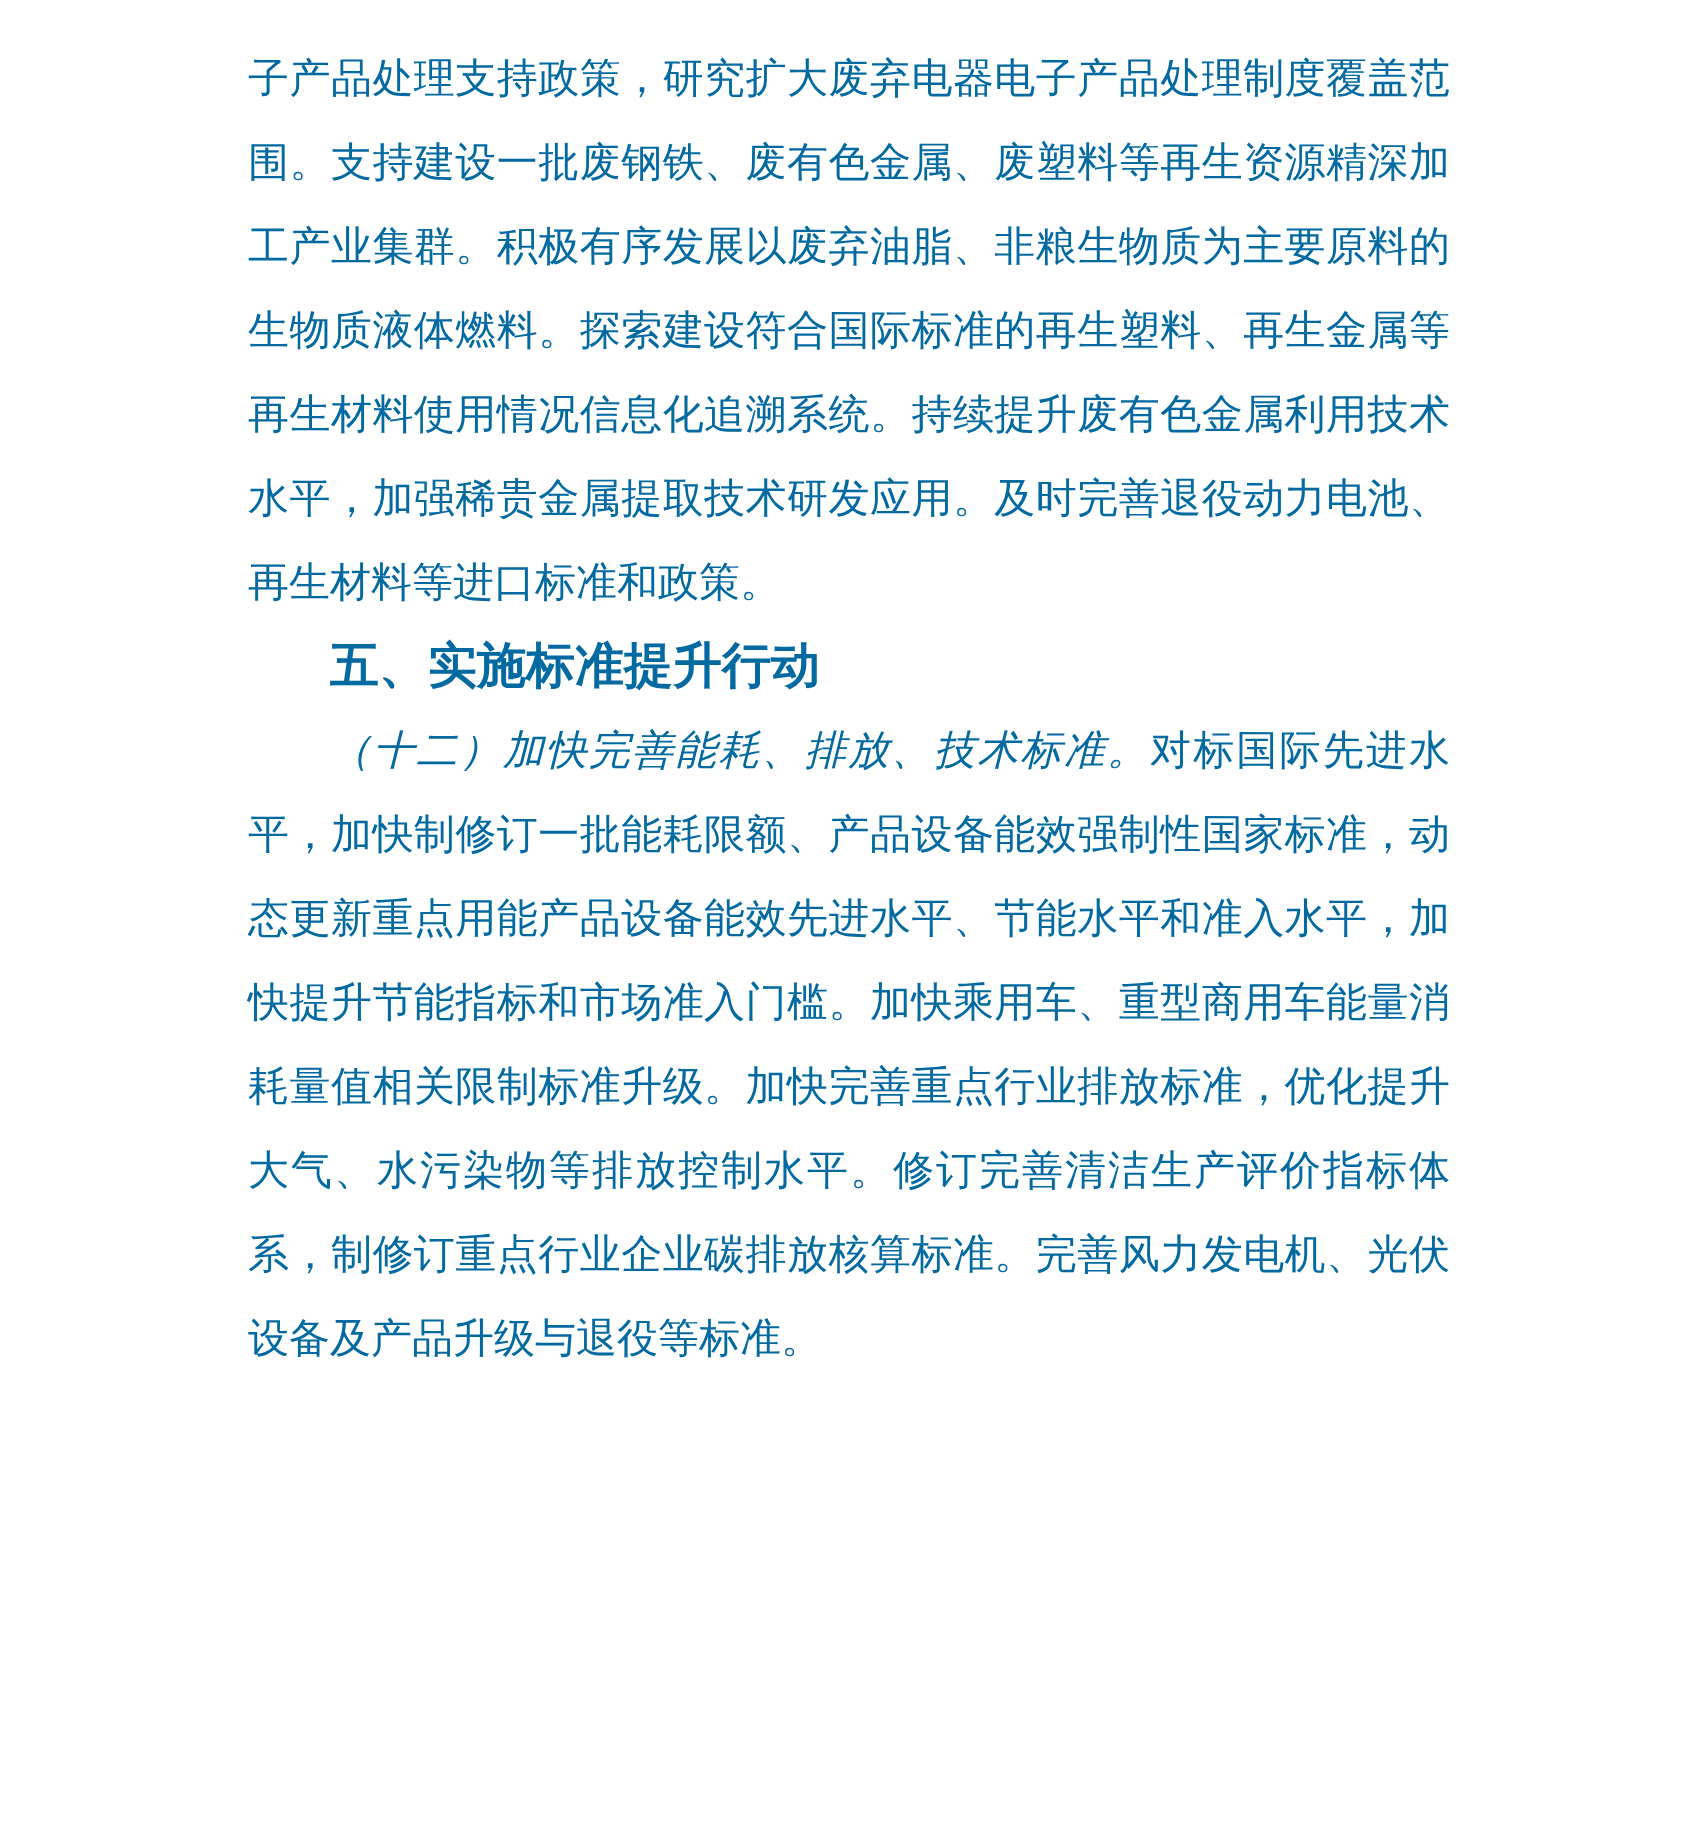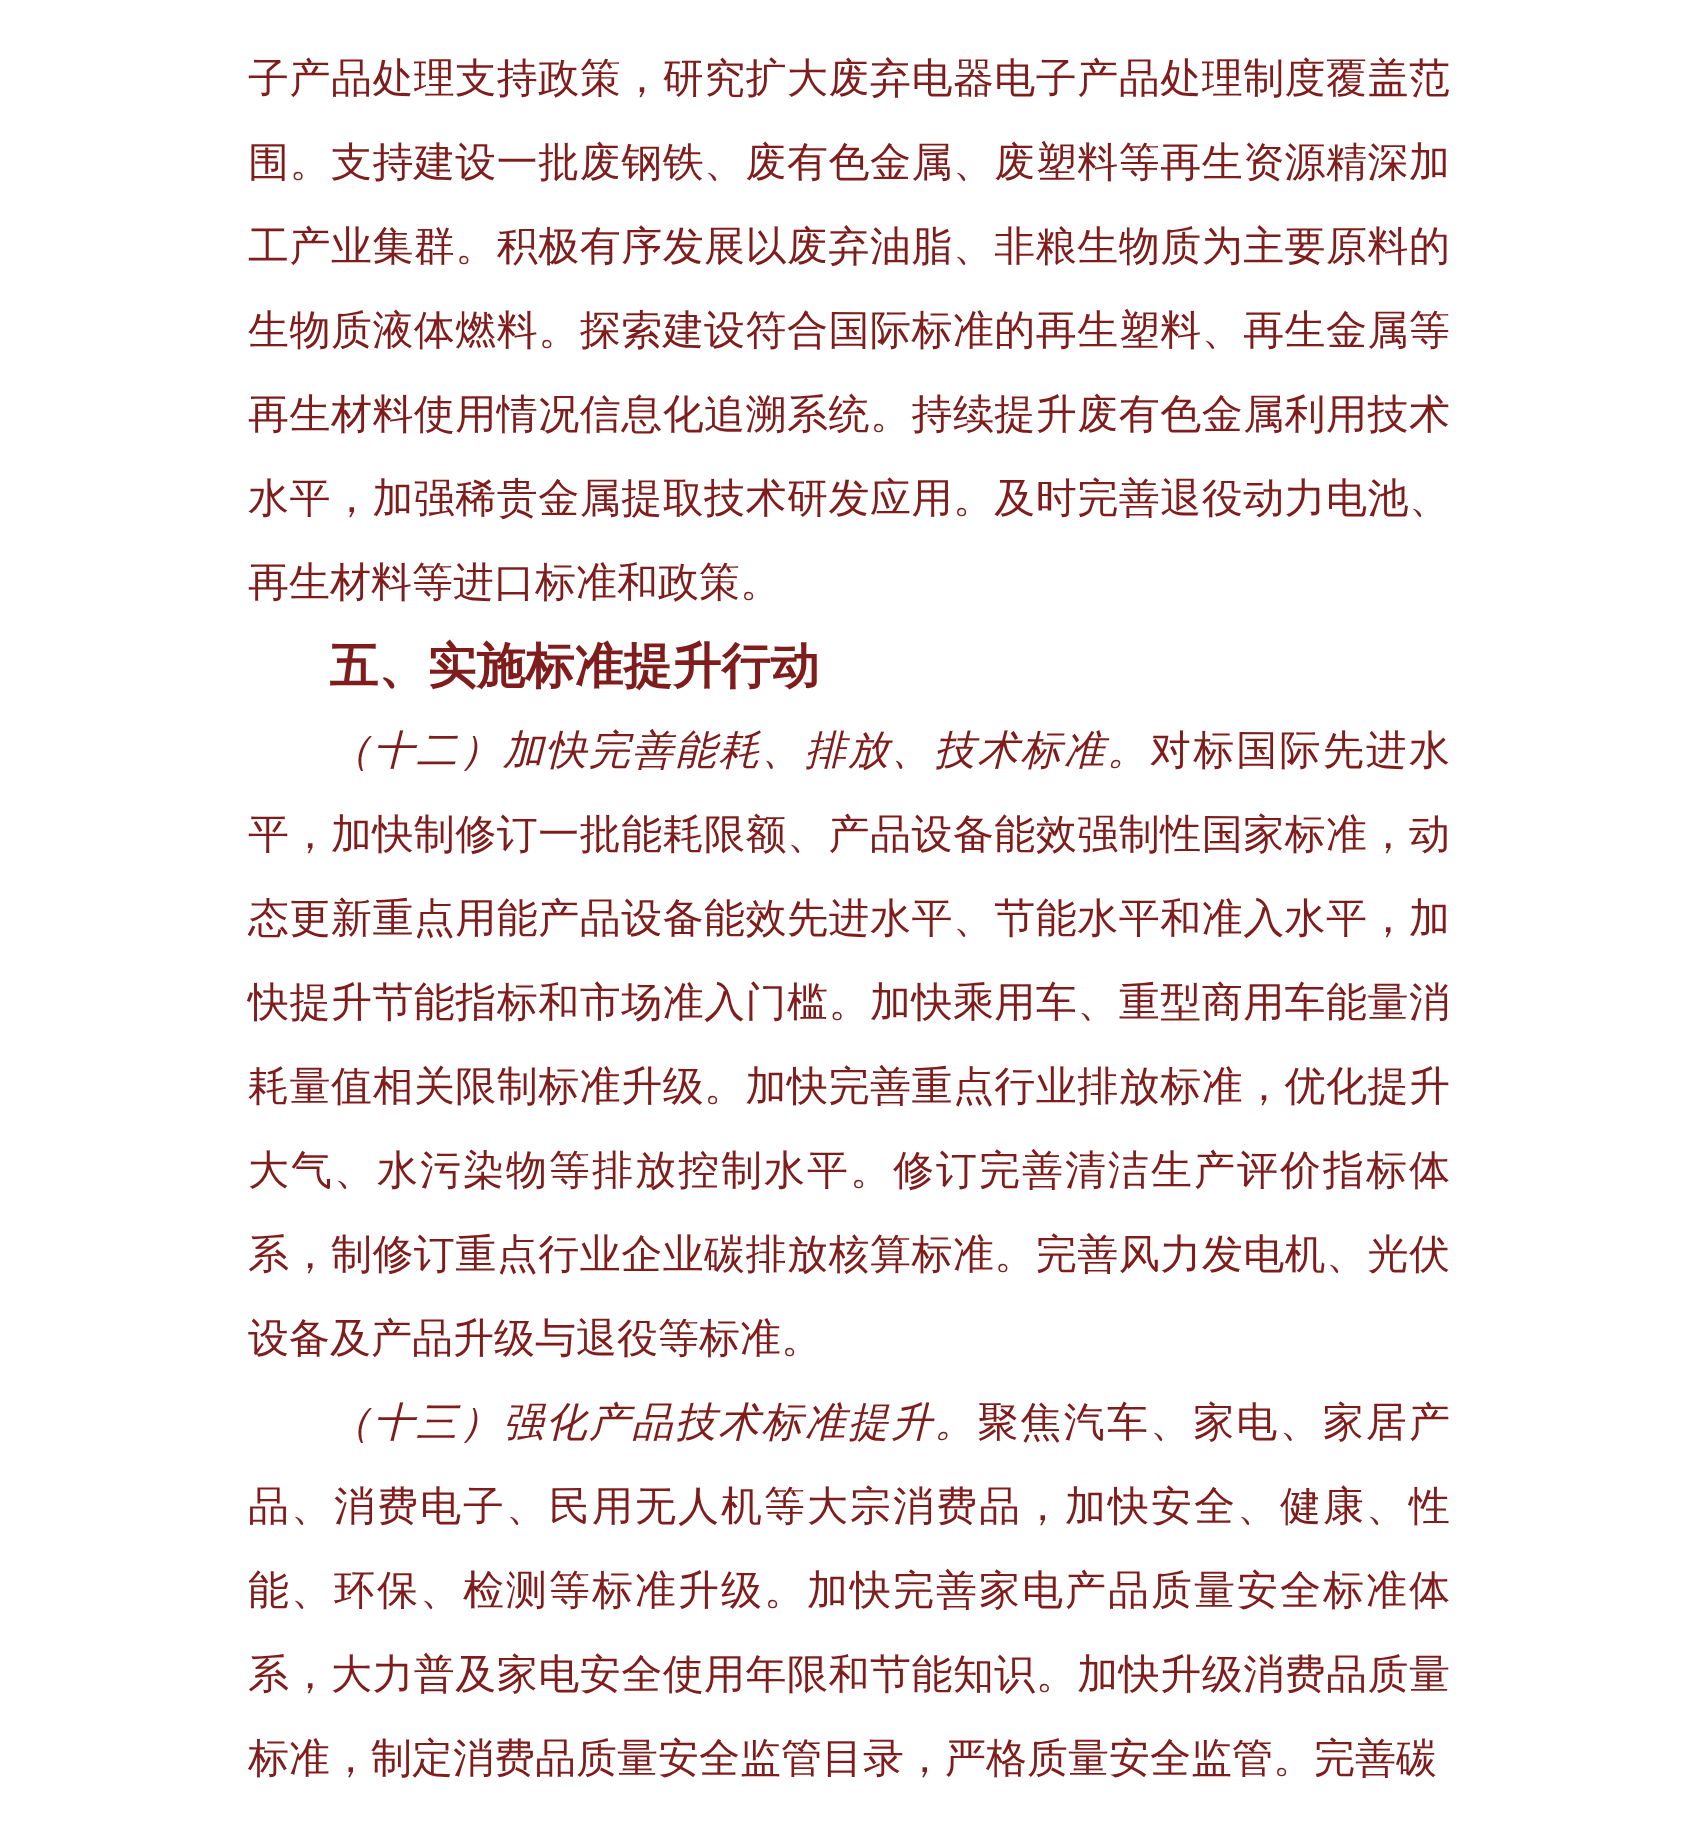--- a/index.html
+++ b/index.html
@@ -18,21 +18,21 @@
     left: 0; top: 0;
     width: 1700px;
     height: 1846px;
     background: #ffffff;
   }
   .content {
     position: absolute;
     left: 248px;
     top: 36px;
     width: 1202px;
-    color: #7f1d1d;
+    color: #0369a1;
     font-family: "Liberation Serif", "DejaVu Serif", serif;
     font-size: 41px;
     line-height: 84px;
     text-align: justify;
     text-justify: inter-ideograph;
     word-break: normal;
     overflow-wrap: break-word;
   }
   .para {
     margin: 0;
@@ -61,16 +61,15 @@
 
 <div class="page">
   <div class="content">
 
     <p class="para">子产品处理支持政策，研究扩大废弃电器电子产品处理制度覆盖范围。支持建设一批废钢铁、废有色金属、废塑料等再生资源精深加工产业集群。积极有序发展以废弃油脂、非粮生物质为主要原料的生物质液体燃料。探索建设符合国际标准的再生塑料、再生金属等再生材料使用情况信息化追溯系统。持续提升废有色金属利用技术水平，加强稀贵金属提取技术研发应用。及时完善退役动力电池、再生材料等进口标准和政策。</p>
 
     <h2 class="section-heading">五、实施标准提升行动</h2>
 
     <p class="para indent-2em"><span class="kai-lead">（十二）加快完善能耗、排放、技术标准。</span><span>对标国际先进水平，加快制修订一批能耗限额、产品设备能效强制性国家标准，动态更新重点用能产品设备能效先进水平、节能水平和准入水平，加快提升节能指标和市场准入门槛。加快乘用车、重型商用车能量消耗量值相关限制标准升级。加快完善重点行业排放标准，优化提升大气、水污染物等排放控制水平。修订完善清洁生产评价指标体系，制修订重点行业企业碳排放核算标准。完善风力发电机、光伏设备及产品升级与退役等标准。</span></p>
 
-    <p class="para indent-2em"><span class="kai-lead">（十三）强化产品技术标准提升。</span><span>聚焦汽车、家电、家居产品、消费电子、民用无人机等大宗消费品，加快安全、健康、性能、环保、检测等标准升级。加快完善家电产品质量安全标准体系，大力普及家电安全使用年限和节能知识。加快升级消费品质量标准，制定消费品质量安全监管目录，严格质量安全监管。完善碳</span></p>
 
   </div>
 </div>
 
 </body></html>

